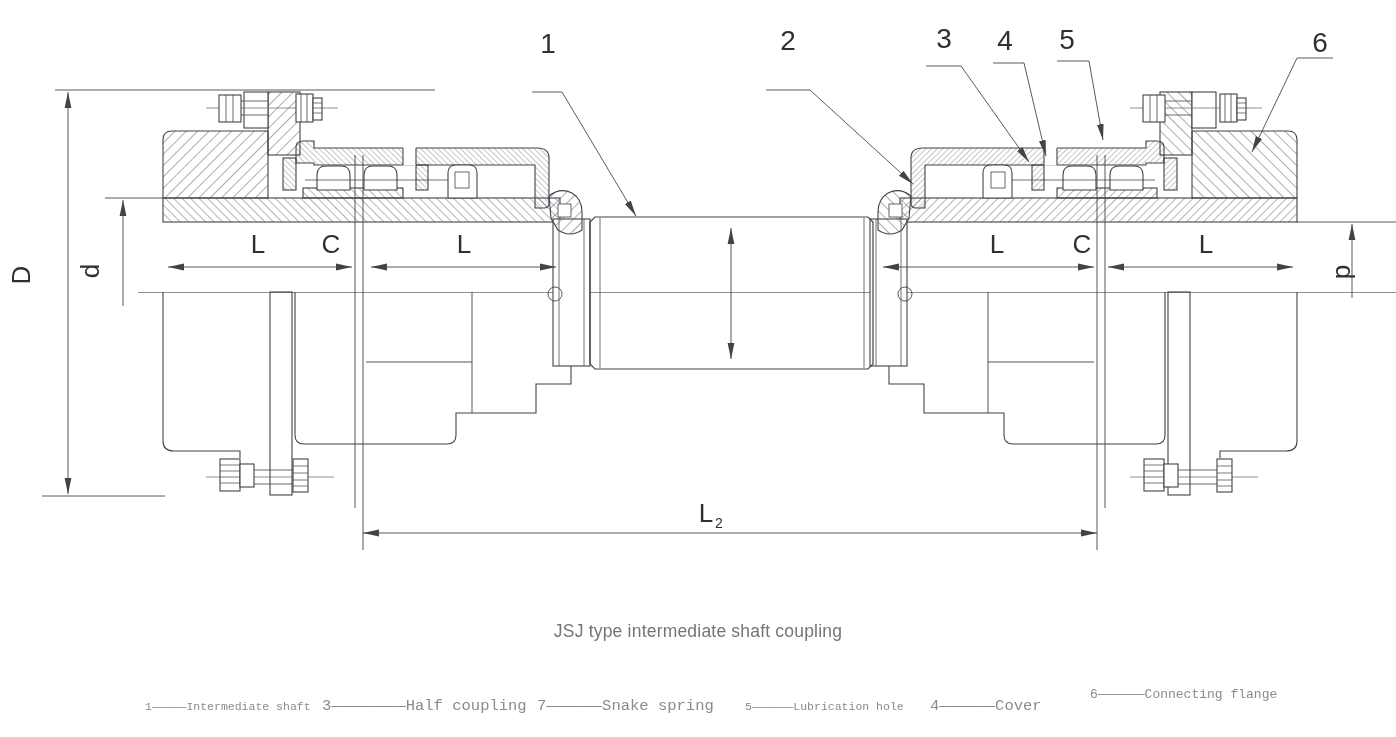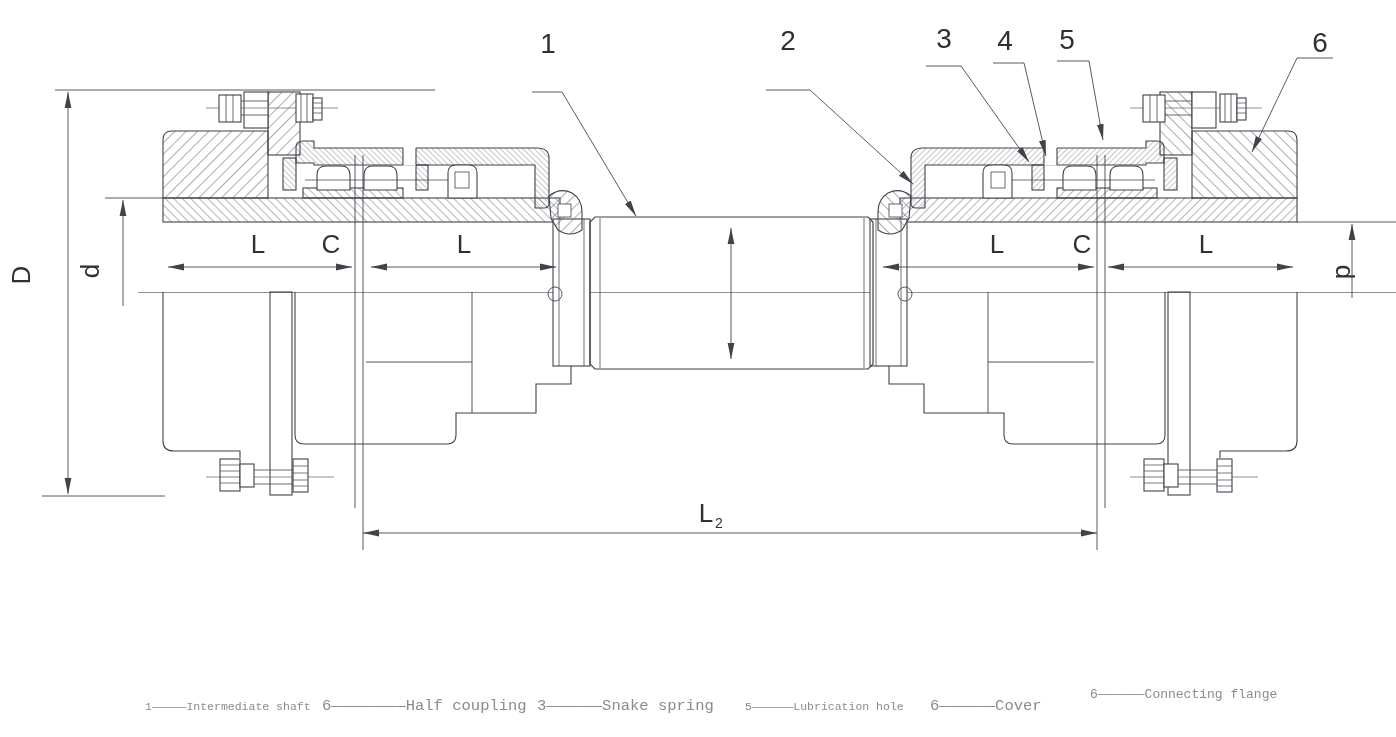--- a/index.html
+++ b/index.html
@@ -175,23 +175,24 @@
   <text class="lbl-sub" x="715" y="528">2</text>
 
   <text class="lbl-callout" x="548" y="53" text-anchor="middle">1</text>
   <text class="lbl-callout" x="788" y="50" text-anchor="middle">2</text>
   <text class="lbl-callout" x="944" y="48" text-anchor="middle">3</text>
   <text class="lbl-callout" x="1005" y="50" text-anchor="middle">4</text>
   <text class="lbl-callout" x="1067" y="49" text-anchor="middle">5</text>
   <text class="lbl-callout" x="1320" y="52" text-anchor="middle">6</text>
 </svg>
 
+<div class="dwg-title">JSJ type intermediate shaft coupling</div>
 
 <div class="legend">
   <span class="legend-item s" style="left:145px">1—————Intermediate shaft</span>
-  <span class="legend-item l" style="left:322px">6————————Half coupling</span>
-  <span class="legend-item l" style="left:537px">3——————Snake spring</span>
+  <span class="legend-item l" style="left:322px">3————————Half coupling</span>
+  <span class="legend-item l" style="left:537px">7——————Snake spring</span>
   <span class="legend-item s" style="left:745px">5——————Lubrication hole</span>
-  <span class="legend-item l" style="left:930px">6——————Cover</span>
+  <span class="legend-item l" style="left:930px">4——————Cover</span>
   <span class="legend-item m" style="left:1090px">6——————Connecting flange</span>
 </div>
 
 </div>
 
 </body></html>

